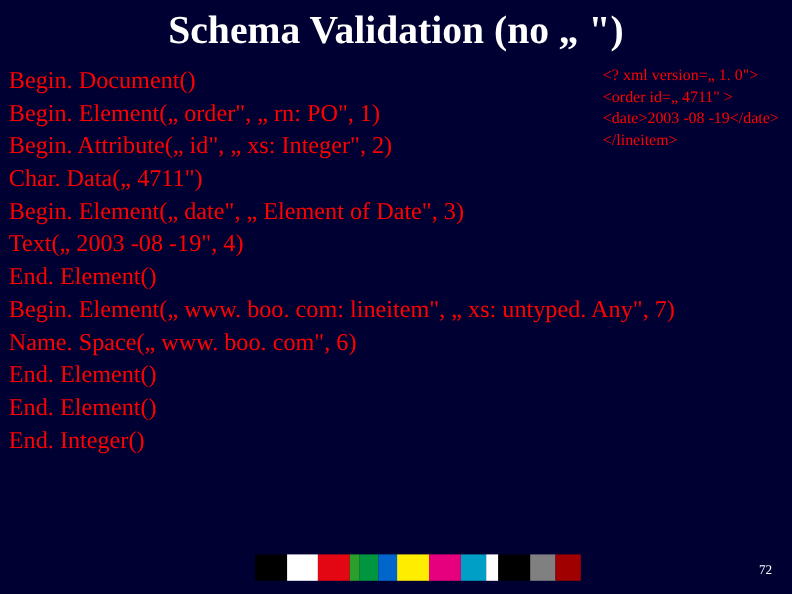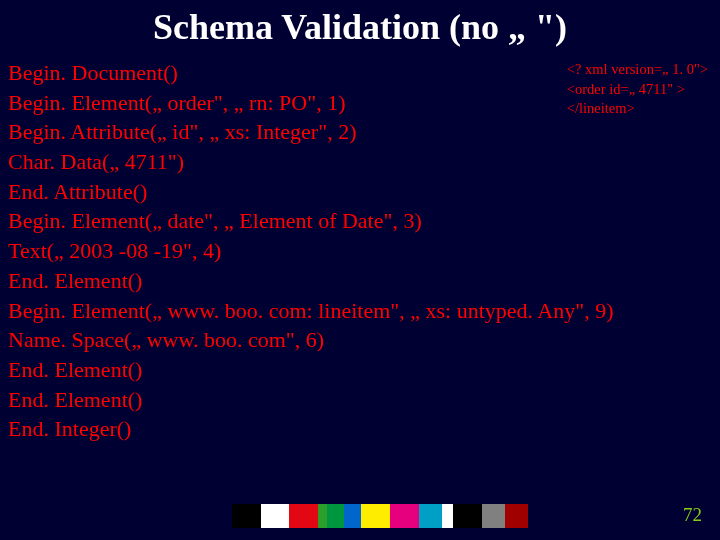--- a/index.html
+++ b/index.html
@@ -42,48 +42,48 @@
     left: 232px;
     width: 296px;
     height: 24px;
     display: flex;
   }
   .colorbar .seg { height: 100%; }
   .pagenum {
     position: absolute;
     bottom: 14px;
     right: 18px;
-    color: #84cc16;
-    font-size: 19px;
+    color: #ffffff;
+    font-size: 12px;
   }
 </style>
 </head>
 <body>
 
 <div class="title">Schema Validation (no „ ")</div>
 
 <div class="content">
   <div class="calls" id="calls">
       <div>Begin. Document()</div>
       <div>Begin. Element(„ order", „ rn: PO", 1)</div>
       <div>Begin. Attribute(„ id", „ xs: Integer", 2)</div>
       <div>Char. Data(„ 4711")</div>
-      <div>End. Attribute()</div>
       <div>Begin. Element(„ date", „ Element of Date", 3)</div>
       <div>Text(„ 2003 -08 -19", 4)</div>
       <div>End. Element()</div>
-      <div>Begin. Element(„ www. boo. com: lineitem", „ xs: untyped. Any", 9)</div>
+      <div>Begin. Element(„ www. boo. com: lineitem", „ xs: untyped. Any", 7)</div>
       <div>Name. Space(„ www. boo. com", 6)</div>
       <div>End. Element()</div>
       <div>End. Element()</div>
       <div>End. Integer()</div>
     </div>
   <div class="xml" id="xml">
       <div>&lt;? xml version=„ 1. 0"&gt;</div>
       <div>&lt;order id=„ 4711" &gt;</div>
+      <div>&lt;date&gt;2003 -08 -19&lt;/date&gt;</div>
       <div>&lt;/lineitem&gt;</div>
     </div>
 </div>
 
 <div class="colorbar" id="colorbar">
     <div class="seg" style="background: rgb(0, 0, 0); width: 9.70874%;"></div>
     <div class="seg" style="background: rgb(255, 255, 255); width: 9.70874%;"></div>
     <div class="seg" style="background: rgb(227, 6, 19); width: 9.70874%;"></div>
     <div class="seg" style="background: rgb(42, 160, 42); width: 2.91262%;"></div>
     <div class="seg" style="background: rgb(0, 150, 64); width: 5.82524%;"></div>

